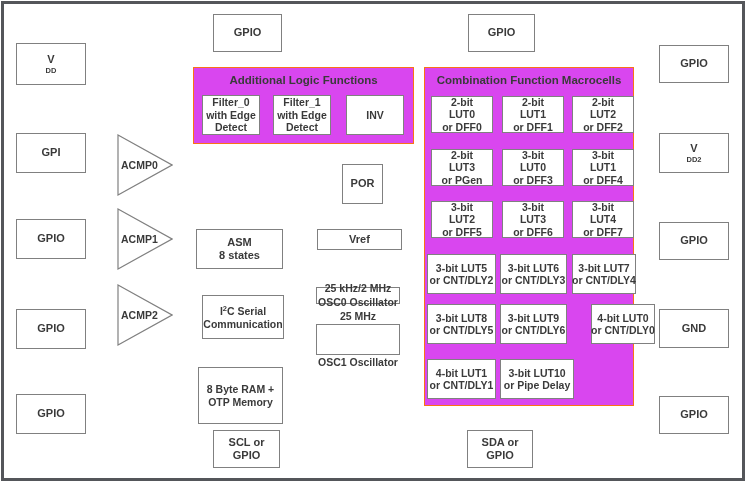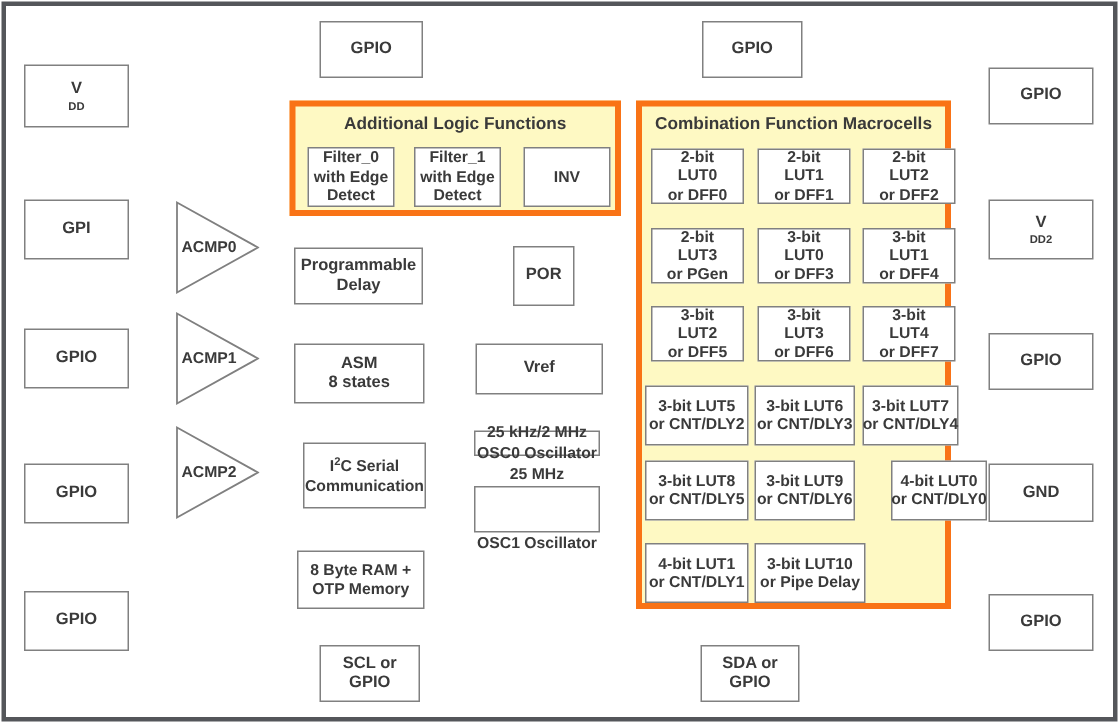--- a/index.html
+++ b/index.html
@@ -11,43 +11,43 @@
   .frame-border {
     position:absolute; inset:1px; border:3px solid #54565a; pointer-events:none;
   }
   .box {
     position:absolute; box-sizing:border-box; border:1px solid #808080; background:#fff;
     display:flex; flex-direction:column; align-items:center; justify-content:center;
     text-align:center; font-size:11px; line-height:1.22;
   }
   .box div { white-space:nowrap; }
   .group {
-    position:absolute; box-sizing:border-box; border:4px solid #f97316; background:#fef9c3;
+    position:absolute; box-sizing:border-box; border:1px solid #f97316; background:#d946ef;
   }
   .group-title {
     position:absolute; top:6px; left:0; right:0; text-align:center; font-size:11.5px;
     white-space:nowrap;
   }
   .mc-cell { font-size:10.5px; line-height:1.18; }
   .alf-cell { font-size:10.5px; line-height:1.18; }
   .osc { font-size:10.5px; line-height:1.25; }
   .tri { position:absolute; width:56px; height:62px; }
   .tri svg { position:absolute; left:0; top:0; }
   .tri .lbl { position:absolute; left:4px; top:50%; transform:translateY(-50%); font-size:10.5px; }
   .rsub { font-size:7.5px; vertical-align:-2px; letter-spacing:0; }
   .rsup { font-size:7.5px; vertical-align:4px; }
   
   .b-pd   { left:196px; top:165px; width:86px; height:38px; }
   .b-por  { left:342px; top:164px; width:41px; height:40px; }
   .b-asm  { left:196px; top:229px; width:87px; height:40px; }
-  .b-vref { left:317px; top:229px; width:85px; height:34px;text-align:right; }
+  .b-vref { left:317px; top:229px; width:85px; height:21px;text-align:right; }
   .b-i2c  { left:202px; top:295px; width:82px; height:44px; font-size:10.5px; }
   .b-osc0 { left:316px; top:287px; width:84px; height:17px; }
   .b-osc1 { left:316px; top:324px; width:84px; height:31px;gap:32px; }
-  .b-ram  { left:198px; top:367px; width:85px; height:39px; font-size:10.5px; }
+  .b-ram  { left:198px; top:367px; width:85px; height:57px; font-size:10.5px; }
   .g-alf  { left:193px; top:67px; width:221px; height:77px; }
   .g-mc   { left:424px; top:67px; width:210px; height:339px; }
 </style>
 </head>
 <body>
 
 <div class="canvas">
   <div class="frame-border"></div>
 
   <div id="pins">
@@ -98,24 +98,20 @@
           <div>Filter_1</div>
           <div>with Edge</div>
           <div>Detect</div>
         </div>
         <div class="box alf-cell" style="left: 152px; top: 27px; width: 58px; height: 40px;">
           <div>INV</div>
         </div>
       </div>
   </div>
 
-  <div class="box b-pd">
-      <div>Programmable</div>
-      <div>Delay</div>
-    </div>
   <div class="box b-por">
       <div>POR</div>
     </div>
   <div class="box b-asm">
       <div>ASM</div>
       <div>8 states</div>
     </div>
   <div class="box b-vref">
       <div>Vref</div>
     </div>

